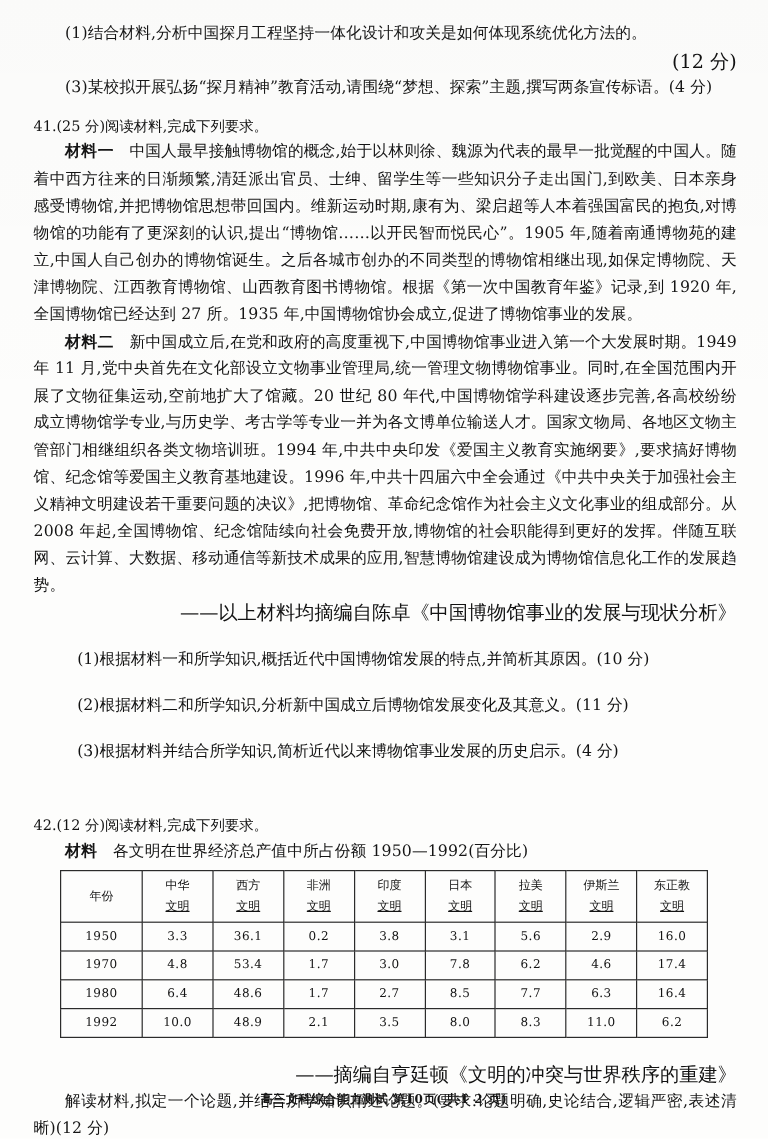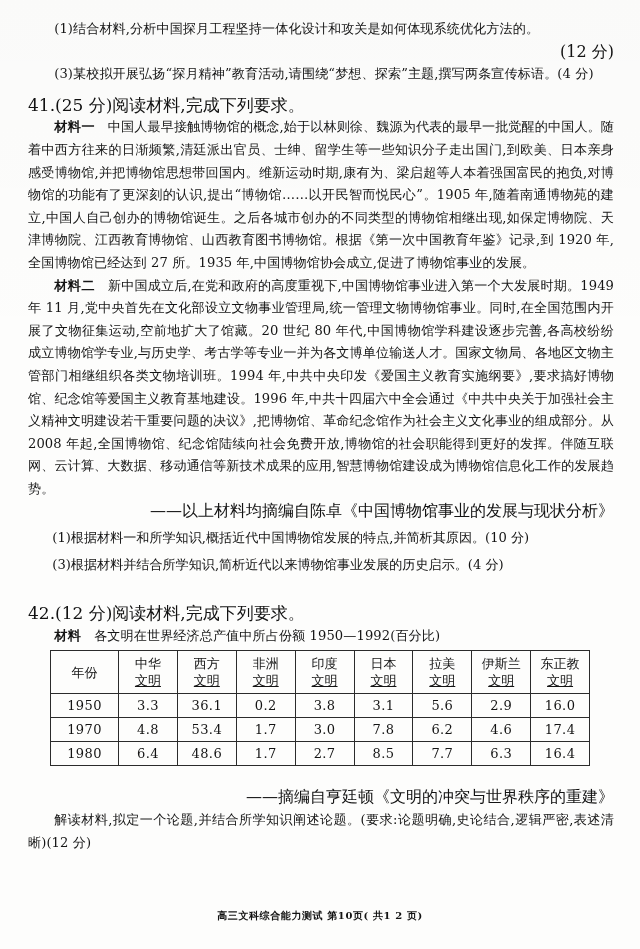--- a/index.html
+++ b/index.html
@@ -39,51 +39,51 @@
     text-align: justify;
     text-justify: inter-ideograph;
     letter-spacing: 0.1px;
     margin: 0;
     color: #151515;
   }
   .para.indent2 { text-indent: 2em; }
   .qline {
     font-size: 13.1px;
     line-height: 22.6px;
-    margin: 4px;
+    margin: 16px;
     text-indent: 1.55em;
     text-align: justify;
     text-justify: inter-ideograph;
   }
   .right {
     text-align: right;
     font-size: 16px;
     line-height: 22.6px;
     margin: 0;
   }
   .bignum {
-    font-size: 17px;
+    font-size: 12px;
     line-height: 22.6px;
     margin: 0;
     text-indent: 0;
   }
   .matlabel {
     font-weight: bold;
     letter-spacing: 0.5px;
   }
   .sep { height: 8px; }
   
   .tbl-wrap {
     margin: 3px 0 0 22px;
   }
   table.data {
     border-collapse: collapse;
     width: 540px;
     table-layout: fixed;
-    font-size: 13px;
+    font-size: 10px;
   }
   table.data th, table.data td {
     border: 1px solid #2b2b2b;
     text-align: center;
     vertical-align: middle;
     padding: 0;
     color: #141414;
   }
   table.data th {
     height: 42px;
@@ -125,20 +125,21 @@
 
     <p class="bignum">41.(25 分)阅读材料,完成下列要求。</p>
 
     <p class="para indent2"><span class="matlabel nowrap">材料一</span>&nbsp;&nbsp;&nbsp;<span>中国人最早接触博物馆的概念,始于以林则徐、魏源为代表的最早一批觉醒的中国人。随着中西方往来的日渐频繁,清廷派出官员、士绅、留学生等一些知识分子走出国门,到欧美、日本亲身感受博物馆,并把博物馆思想带回国内。维新运动时期,康有为、梁启超等人本着强国富民的抱负,对博物馆的功能有了更深刻的认识,提出“博物馆……以开民智而悦民心”。1905 年,随着南通博物苑的建立,中国人自己创办的博物馆诞生。之后各城市创办的不同类型的博物馆相继出现,如保定博物院、天津博物院、江西教育博物馆、山西教育图书博物馆。根据《第一次中国教育年鉴》记录,到 1920 年,全国博物馆已经达到 27 所。1935 年,中国博物馆协会成立,促进了博物馆事业的发展。</span></p>
 
     <p class="para indent2"><span class="matlabel nowrap">材料二</span>&nbsp;&nbsp;&nbsp;<span>新中国成立后,在党和政府的高度重视下,中国博物馆事业进入第一个大发展时期。1949 年 11 月,党中央首先在文化部设立文物事业管理局,统一管理文物博物馆事业。同时,在全国范围内开展了文物征集运动,空前地扩大了馆藏。20 世纪 80 年代,中国博物馆学科建设逐步完善,各高校纷纷成立博物馆学专业,与历史学、考古学等专业一并为各文博单位输送人才。国家文物局、各地区文物主管部门相继组织各类文物培训班。1994 年,中共中央印发《爱国主义教育实施纲要》,要求搞好博物馆、纪念馆等爱国主义教育基地建设。1996 年,中共十四届六中全会通过《中共中央关于加强社会主义精神文明建设若干重要问题的决议》,把博物馆、革命纪念馆作为社会主义文化事业的组成部分。从 2008 年起,全国博物馆、纪念馆陆续向社会免费开放,博物馆的社会职能得到更好的发挥。伴随互联网、云计算、大数据、移动通信等新技术成果的应用,智慧博物馆建设成为博物馆信息化工作的发展趋势。</span></p>
 
     <p class="right">——以上材料均摘编自陈卓《中国博物馆事业的发展与现状分析》</p>
 
     <p class="qline">(1)根据材料一和所学知识,概括近代中国博物馆发展的特点,并简析其原因。(10 分)</p>
+    <p class="qline">(2)根据材料二和所学知识,分析新中国成立后博物馆发展变化及其意义。(11 分)</p>
     <p class="qline">(3)根据材料并结合所学知识,简析近代以来博物馆事业发展的历史启示。(4 分)</p>
 
     <div class="sep" style="height:22px;"></div>
 
     <p class="bignum">42.(12 分)阅读材料,完成下列要求。</p>
 
     <p class="para indent2"><span class="matlabel nowrap">材料</span>&nbsp;&nbsp;&nbsp;<span>各文明在世界经济总产值中所占份额 1950—1992(百分比)</span></p>
 
     <div class="tbl-wrap">
       <table class="data">
@@ -219,20 +220,31 @@
             <td>1980</td>
             <td>6.4</td>
             <td>48.6</td>
             <td>1.7</td>
             <td>2.7</td>
             <td>8.5</td>
             <td>7.7</td>
             <td>6.3</td>
             <td>16.4</td>
           </tr>
+          <tr>
+            <td>1992</td>
+            <td>10.0</td>
+            <td>48.9</td>
+            <td>2.1</td>
+            <td>3.5</td>
+            <td>8.0</td>
+            <td>8.3</td>
+            <td>11.0</td>
+            <td>6.2</td>
+          </tr>
         </tbody>
       </table>
     </div>
 
     <p class="right" style="margin-top:20px;">——摘编自亨廷顿《文明的冲突与世界秩序的重建》</p>
 
     <p class="para indent2">解读材料,拟定一个论题,并结合所学知识阐述论题。(要求:论题明确,史论结合,逻辑严密,表述清晰)(12 分)</p>
 
   </div>
 

